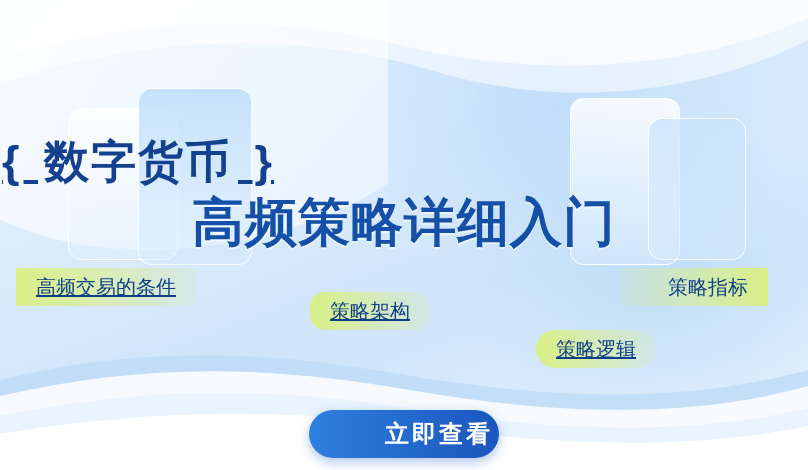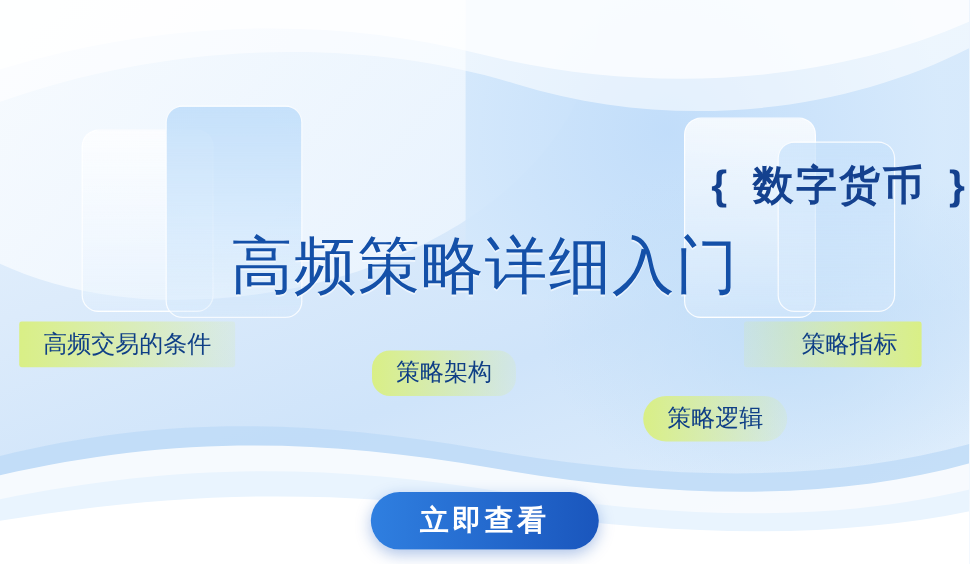--- a/index.html
+++ b/index.html
@@ -68,26 +68,27 @@
   .card-2 { left: 138px; top: 88px;  width: 112px; height: 175px; background: linear-gradient(180deg, rgba(190,221,250,.85) 0%, rgba(214,234,253,.35) 100%); }
   .card-3 { left: 570px; top: 98px;  width: 108px; height: 165px; background: linear-gradient(180deg, rgba(255,255,255,.8) 0%, rgba(223,238,254,.4) 100%); }
   .card-4 { left: 648px; top: 118px; width: 96px;  height: 140px; background: linear-gradient(180deg, rgba(200,226,251,.75) 0%, rgba(223,238,254,.3) 100%); }
 
   
   .kicker {
     position: absolute;
     left: 0;
     right: 0;
     top: 132px;
-    text-align: right;
-    font-size: 34px;
+    text-align: left;
+    font-size: 45px;
     font-weight: bold;
     color: #14418f;
     letter-spacing: 2px;
     white-space: nowrap;
+    text-decoration: underline;
   }
   .kicker .hl {
     position: relative;
     display: inline-block;
     padding: 0 6px;
   }
   .kicker .hl::before {
     content: "";
     position: absolute;
     left: 0;
@@ -104,40 +105,41 @@
   }
 
   .headline {
     position: absolute;
     left: 0;
     right: 0;
     top: 196px;
     text-align: center;
     font-size: 52px;
     line-height: 1;
-    font-weight: normal;
+    font-weight: bold;
     color: #1450a8;
     letter-spacing: 1px;
     white-space: nowrap;
     text-shadow: 0 2px 0 rgba(255,255,255,.55);
   }
 
   
   .pill {
     position: absolute;
     height: 38px;
     line-height: 38px;
     padding: 0 20px;
     font-size: 20px;
     color: #0f3f86;
     white-space: nowrap;
     border-radius: 2px;
   }
   .pill.green {
     background: linear-gradient(90deg, #d9ef86 0%, rgba(217,239,134,.15) 100%);
+    text-decoration: underline;
   }
   .pill.green-r {
     background: linear-gradient(270deg, #d9ef86 0%, rgba(217,239,134,.15) 100%);
     padding-left: 48px;
   }
   .pill-1 { left: 16px;  top: 268px; }
   .pill-2 { left: 310px; top: 292px; border-radius: 15px; }
   .pill-3 { left: 620px; top: 268px; }
   .pill-4 { left: 150px; top: 335px; }
   .pill-5 { left: 536px; top: 330px; border-radius: 19px; }
@@ -163,20 +165,21 @@
     border: none;
     border-radius: 24px;
     background: linear-gradient(90deg, #2f7fe0 0%, #1a56bd 100%);
     color: #ffffff;
     font-size: 24px;
     font-weight: bold;
     letter-spacing: 3px;
     font-family: "Liberation Sans", sans-serif;
     cursor: pointer;
     box-shadow: 0 4px 12px rgba(26,86,189,.35);
+    text-align: right;
   }
 </style>
 </head>
 <body>
 
 <div class="banner">
 
   <div class="bg-blob-a"></div>
   <div class="bg-blob-b"></div>
   <div class="bg-blob-c"></div>

